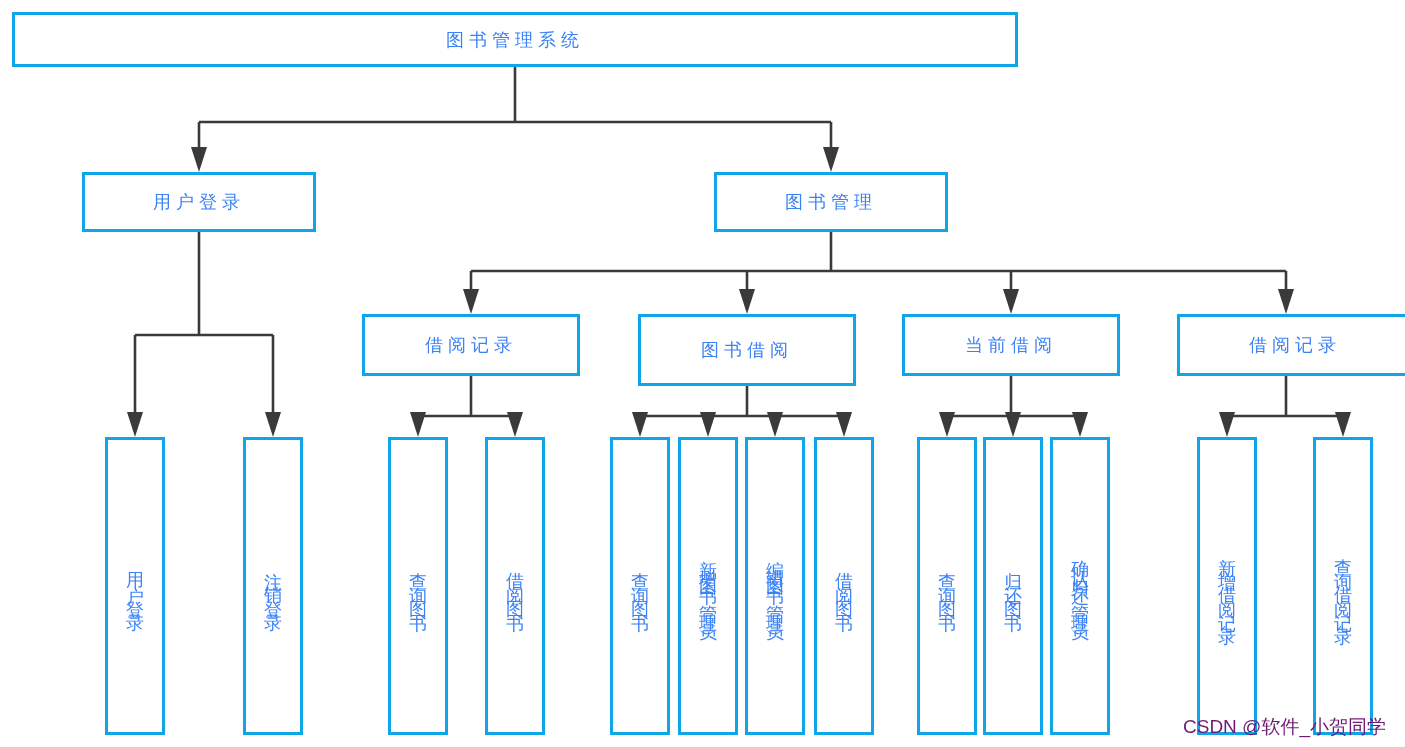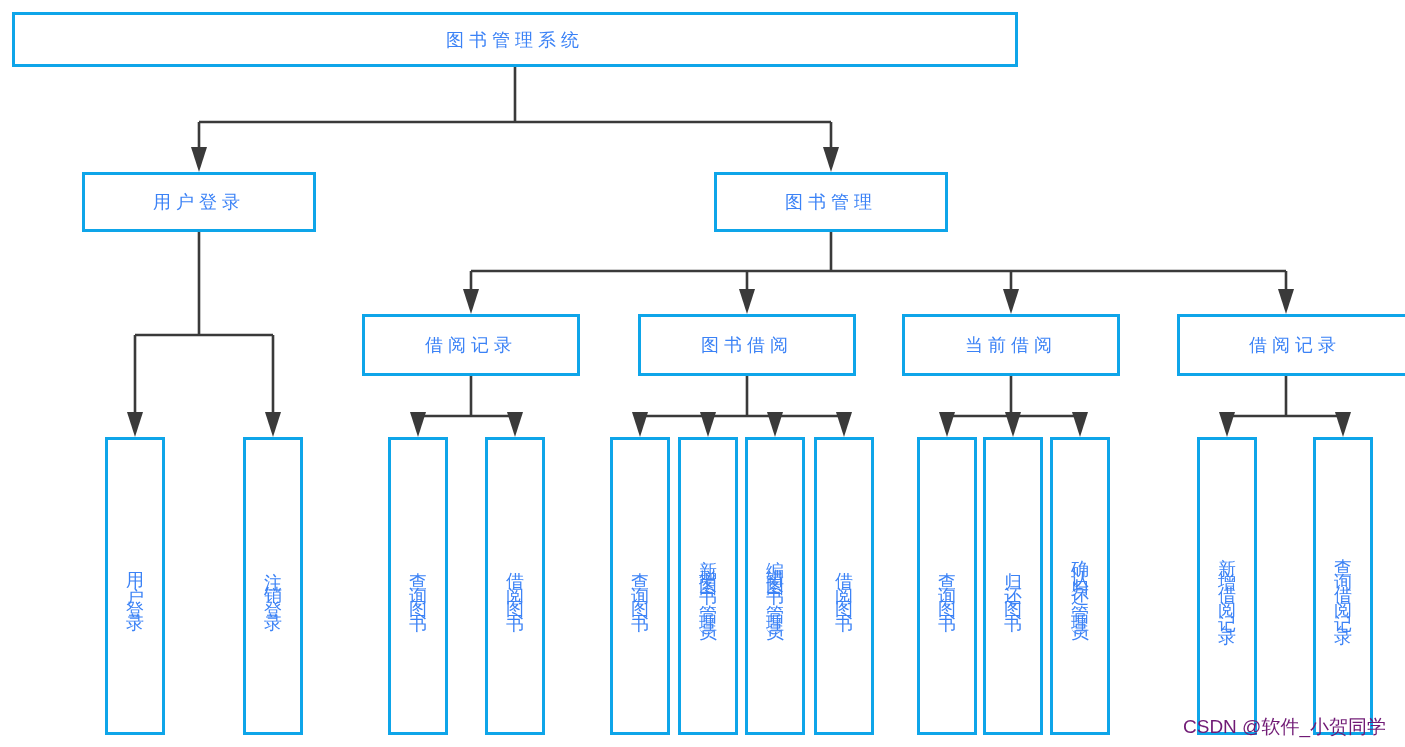--- a/index.html
+++ b/index.html
@@ -96,21 +96,21 @@
   <div class="node hbox" style="left:82px; top:172px; width:234px; height:60px;">
     <span>用户登录</span>
   </div>
   <div class="node hbox" style="left:714px; top:172px; width:234px; height:60px;">
     <span>图书管理</span>
   </div>
 
   <div class="node hbox" style="left:362px; top:314px; width:218px; height:62px;">
     <span>借阅记录</span>
   </div>
-  <div class="node hbox" style="left:638px; top:314px; width:218px; height:62px;justify-content:center;">
+  <div class="node hbox" style="left:638px; top:314px; width:218px; height:72px;justify-content:center;">
     <span>图书借阅</span>
   </div>
   <div class="node hbox" style="left:902px; top:314px; width:218px; height:62px;font-family:Liberation Serif, serif;">
     <span>当前借阅</span>
   </div>
   <div class="node hbox" style="left:1177px; top:314px; width:236px; height:62px;">
     <span>借阅记录</span>
   </div>
 
   <div class="node leaf" style="left:105px; top:437px; width:60px; height:298px;">

